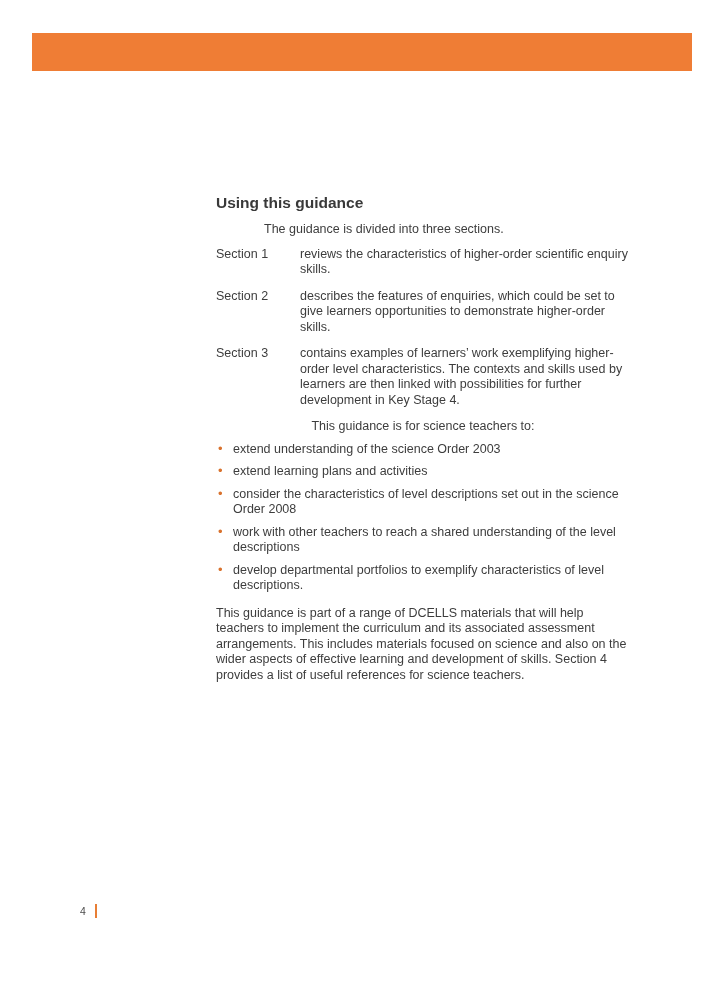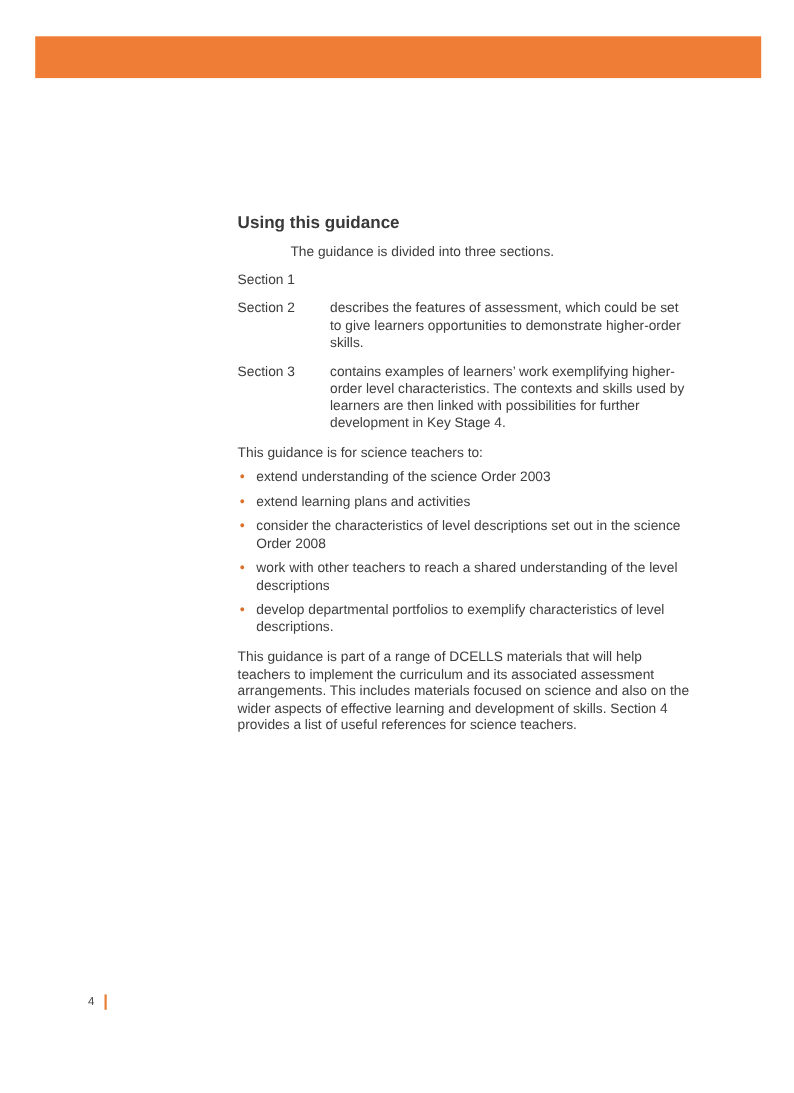--- a/index.html
+++ b/index.html
@@ -38,21 +38,21 @@
   }
   .intro-para { margin-bottom: 9px; margin-left: 48px; }
   .section-row {
     display: flex;
     margin-bottom: 11px;
   }
   .section-label {
     flex: 0 0 84px;
   }
   .section-text { flex: 1; }
-  .list-intro { margin-bottom: 7px; }
+  .list-intro { margin-bottom: 7px; text-align: center; }
   .bullet-list {
     list-style: none;
     margin-bottom: 5px;
   }
   .bullet-list li {
     position: relative;
     padding-left: 17px;
     margin-bottom: 7px;
   }
   .bullet-dot {
@@ -94,25 +94,26 @@
   <div class="top-bar"></div>
 
   <div class="content">
 
     <h1 class="doc-title">Using this guidance</h1>
 
     <p class="intro-para">The guidance is divided into three sections.</p>
 
     <div class="section-row">
       <span class="section-label">Section 1</span>
+      <span class="section-text">reviews the characteristics of higher-order scientific enquiry skills.</span>
     </div>
 
     <div class="section-row">
       <span class="section-label">Section 2</span>
-      <span class="section-text">describes the features of assessment, which could be set to give learners opportunities to demonstrate higher-order skills.</span>
+      <span class="section-text">describes the features of enquiries, which could be set to give learners opportunities to demonstrate higher-order skills.</span>
     </div>
 
     <div class="section-row">
       <span class="section-label">Section 3</span>
       <span class="section-text">contains examples of learners’ work exemplifying higher-order level characteristics. The contexts and skills used by learners are then linked with possibilities for further development in Key Stage 4.</span>
     </div>
 
     <p class="list-intro">This guidance is for science teachers to:</p>
 
     <ul class="bullet-list">

